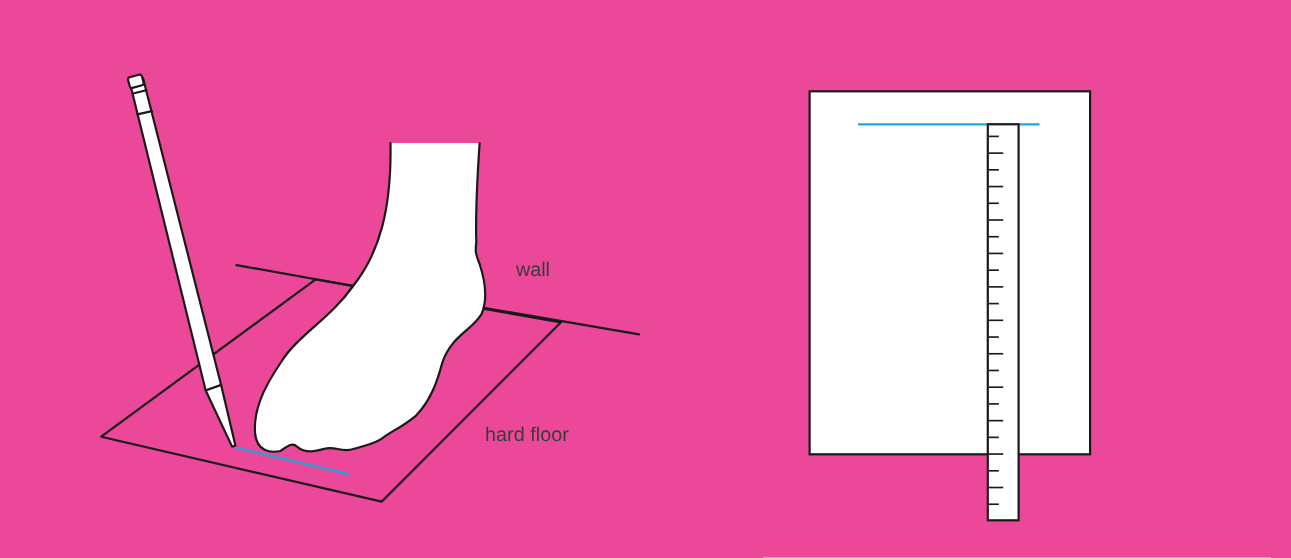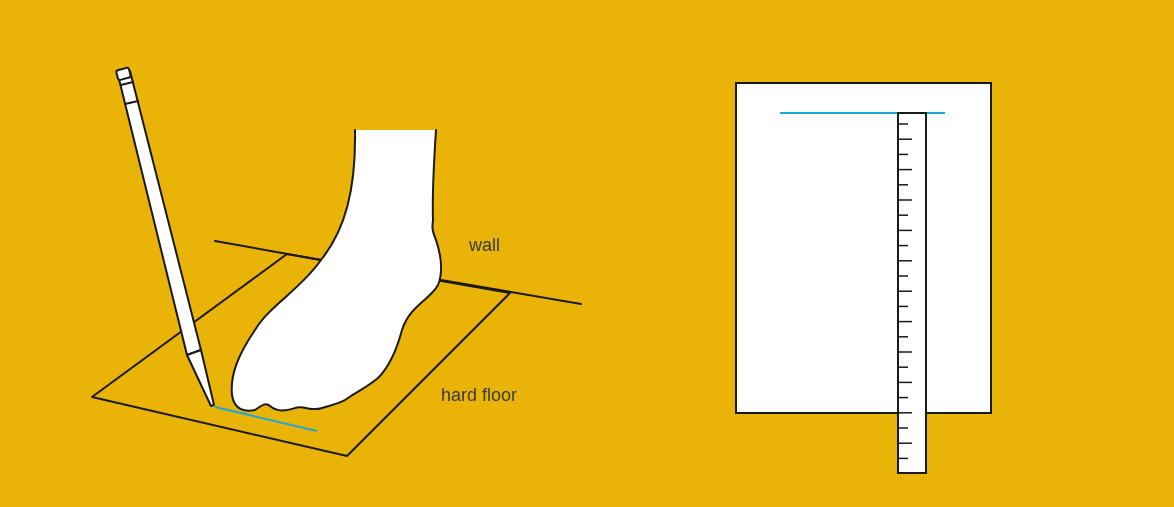--- a/index.html
+++ b/index.html
@@ -1,16 +1,16 @@
 <!DOCTYPE html>
 <html><head>
 <meta charset="utf-8">
 <style>
   html,body{margin:0;padding:0;background:#ffffff;}
-  #stage{position:relative;width:1174px;height:507px;overflow:hidden;background:#eab308;}
+  #stage{position:relative;width:1174px;height:507px;overflow:hidden;background:#ec4899;}
   svg{position:absolute;left:0;top:0;}
   .lbl{font-family:"Liberation Sans",sans-serif;font-size:18px;fill:#3a3a3a;}
 </style>
 </head>
 <body>
 
 <div id="stage">
 <svg width="1174" height="507" viewBox="0 0 1174 507">
   <g fill="none" stroke="#1a1a1a" stroke-width="2" stroke-linejoin="round" stroke-linecap="round">
 

